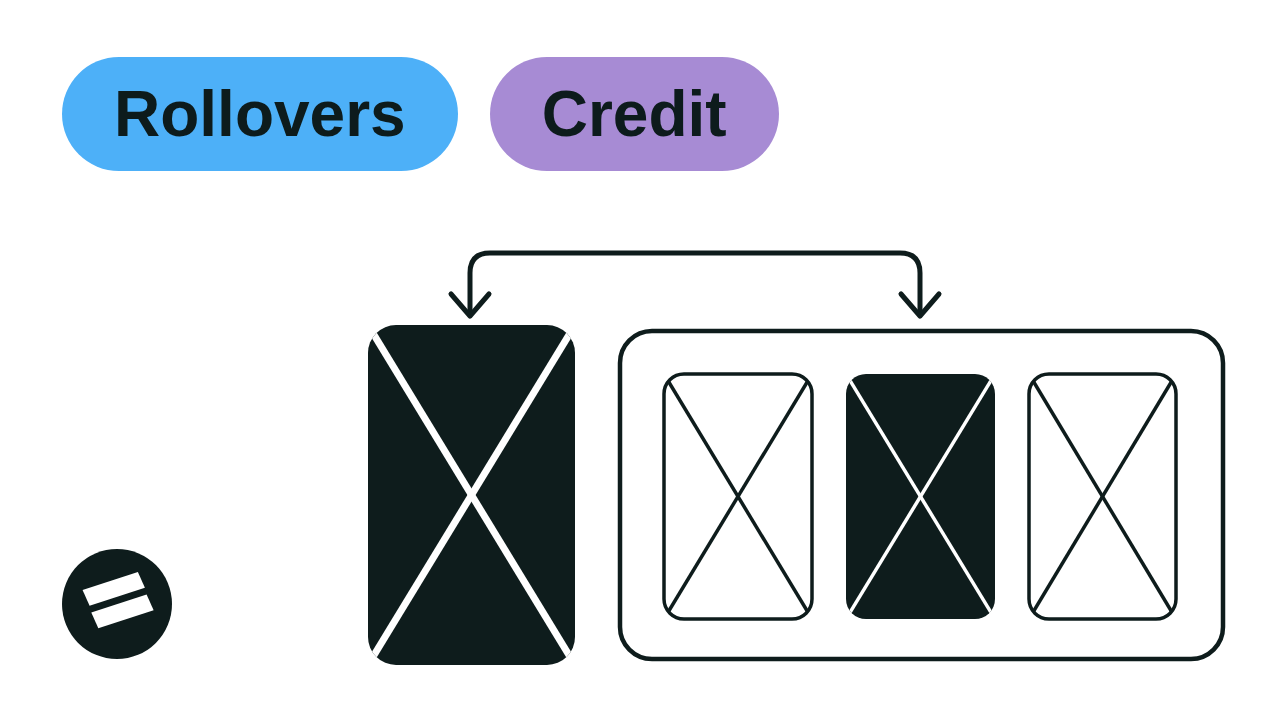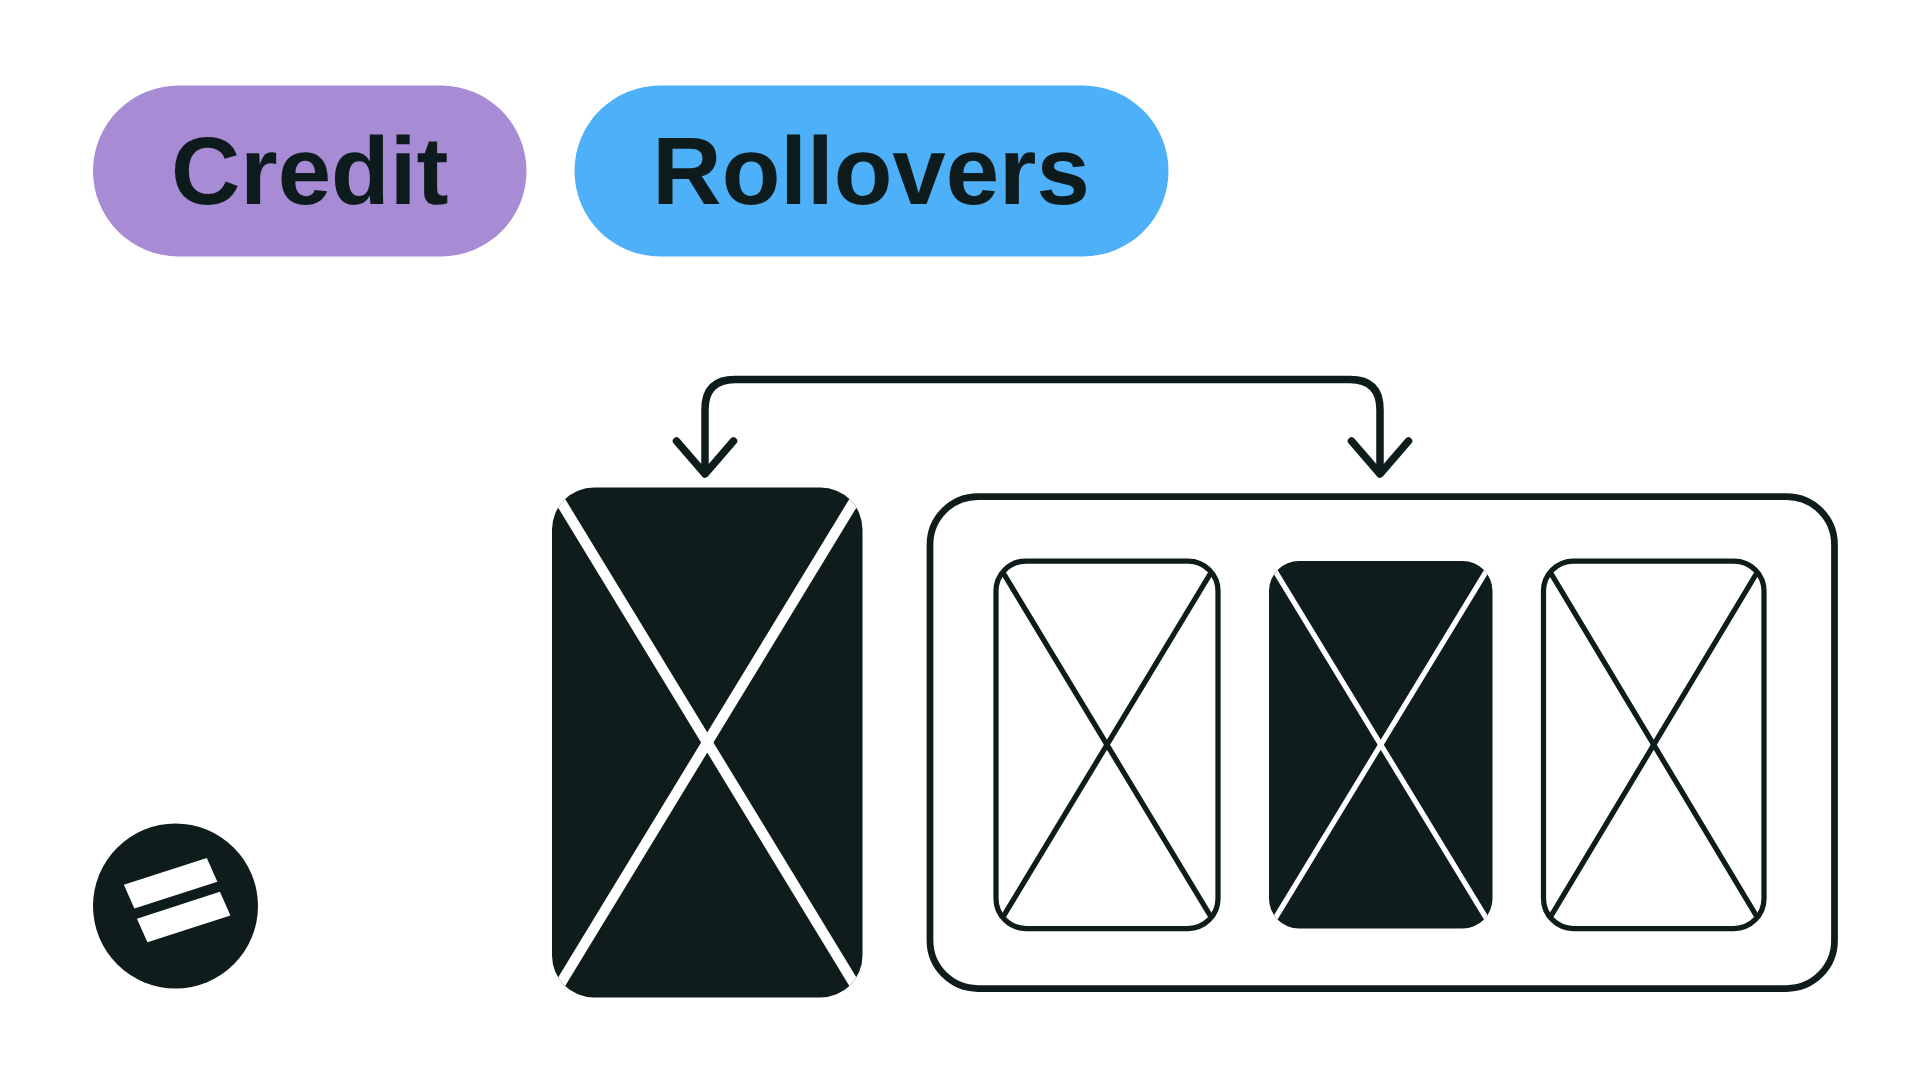--- a/index.html
+++ b/index.html
@@ -47,25 +47,25 @@
     left: 0;
     top: 0;
   }
 </style>
 </head>
 <body>
 
 <div class="stage">
 
   <div class="badge-row">
+    <div class="badge badge-rollovers">
+      <span>Rollovers</span>
+    </div>
     <div class="badge badge-credit">
       <span>Credit</span>
-    </div>
-    <div class="badge badge-rollovers">
-      <span>Rollovers</span>
     </div>
   </div>
 
   <svg class="diagram" width="1280" height="720" viewBox="0 0 1280 720">
     <defs>
       <clipPath id="clipBig">
           <rect x="368" y="325" width="207" height="340" rx="28"></rect>
         </clipPath>
       <clipPath id="clipC1">
           <rect x="664" y="374" width="148" height="245" rx="20"></rect>

